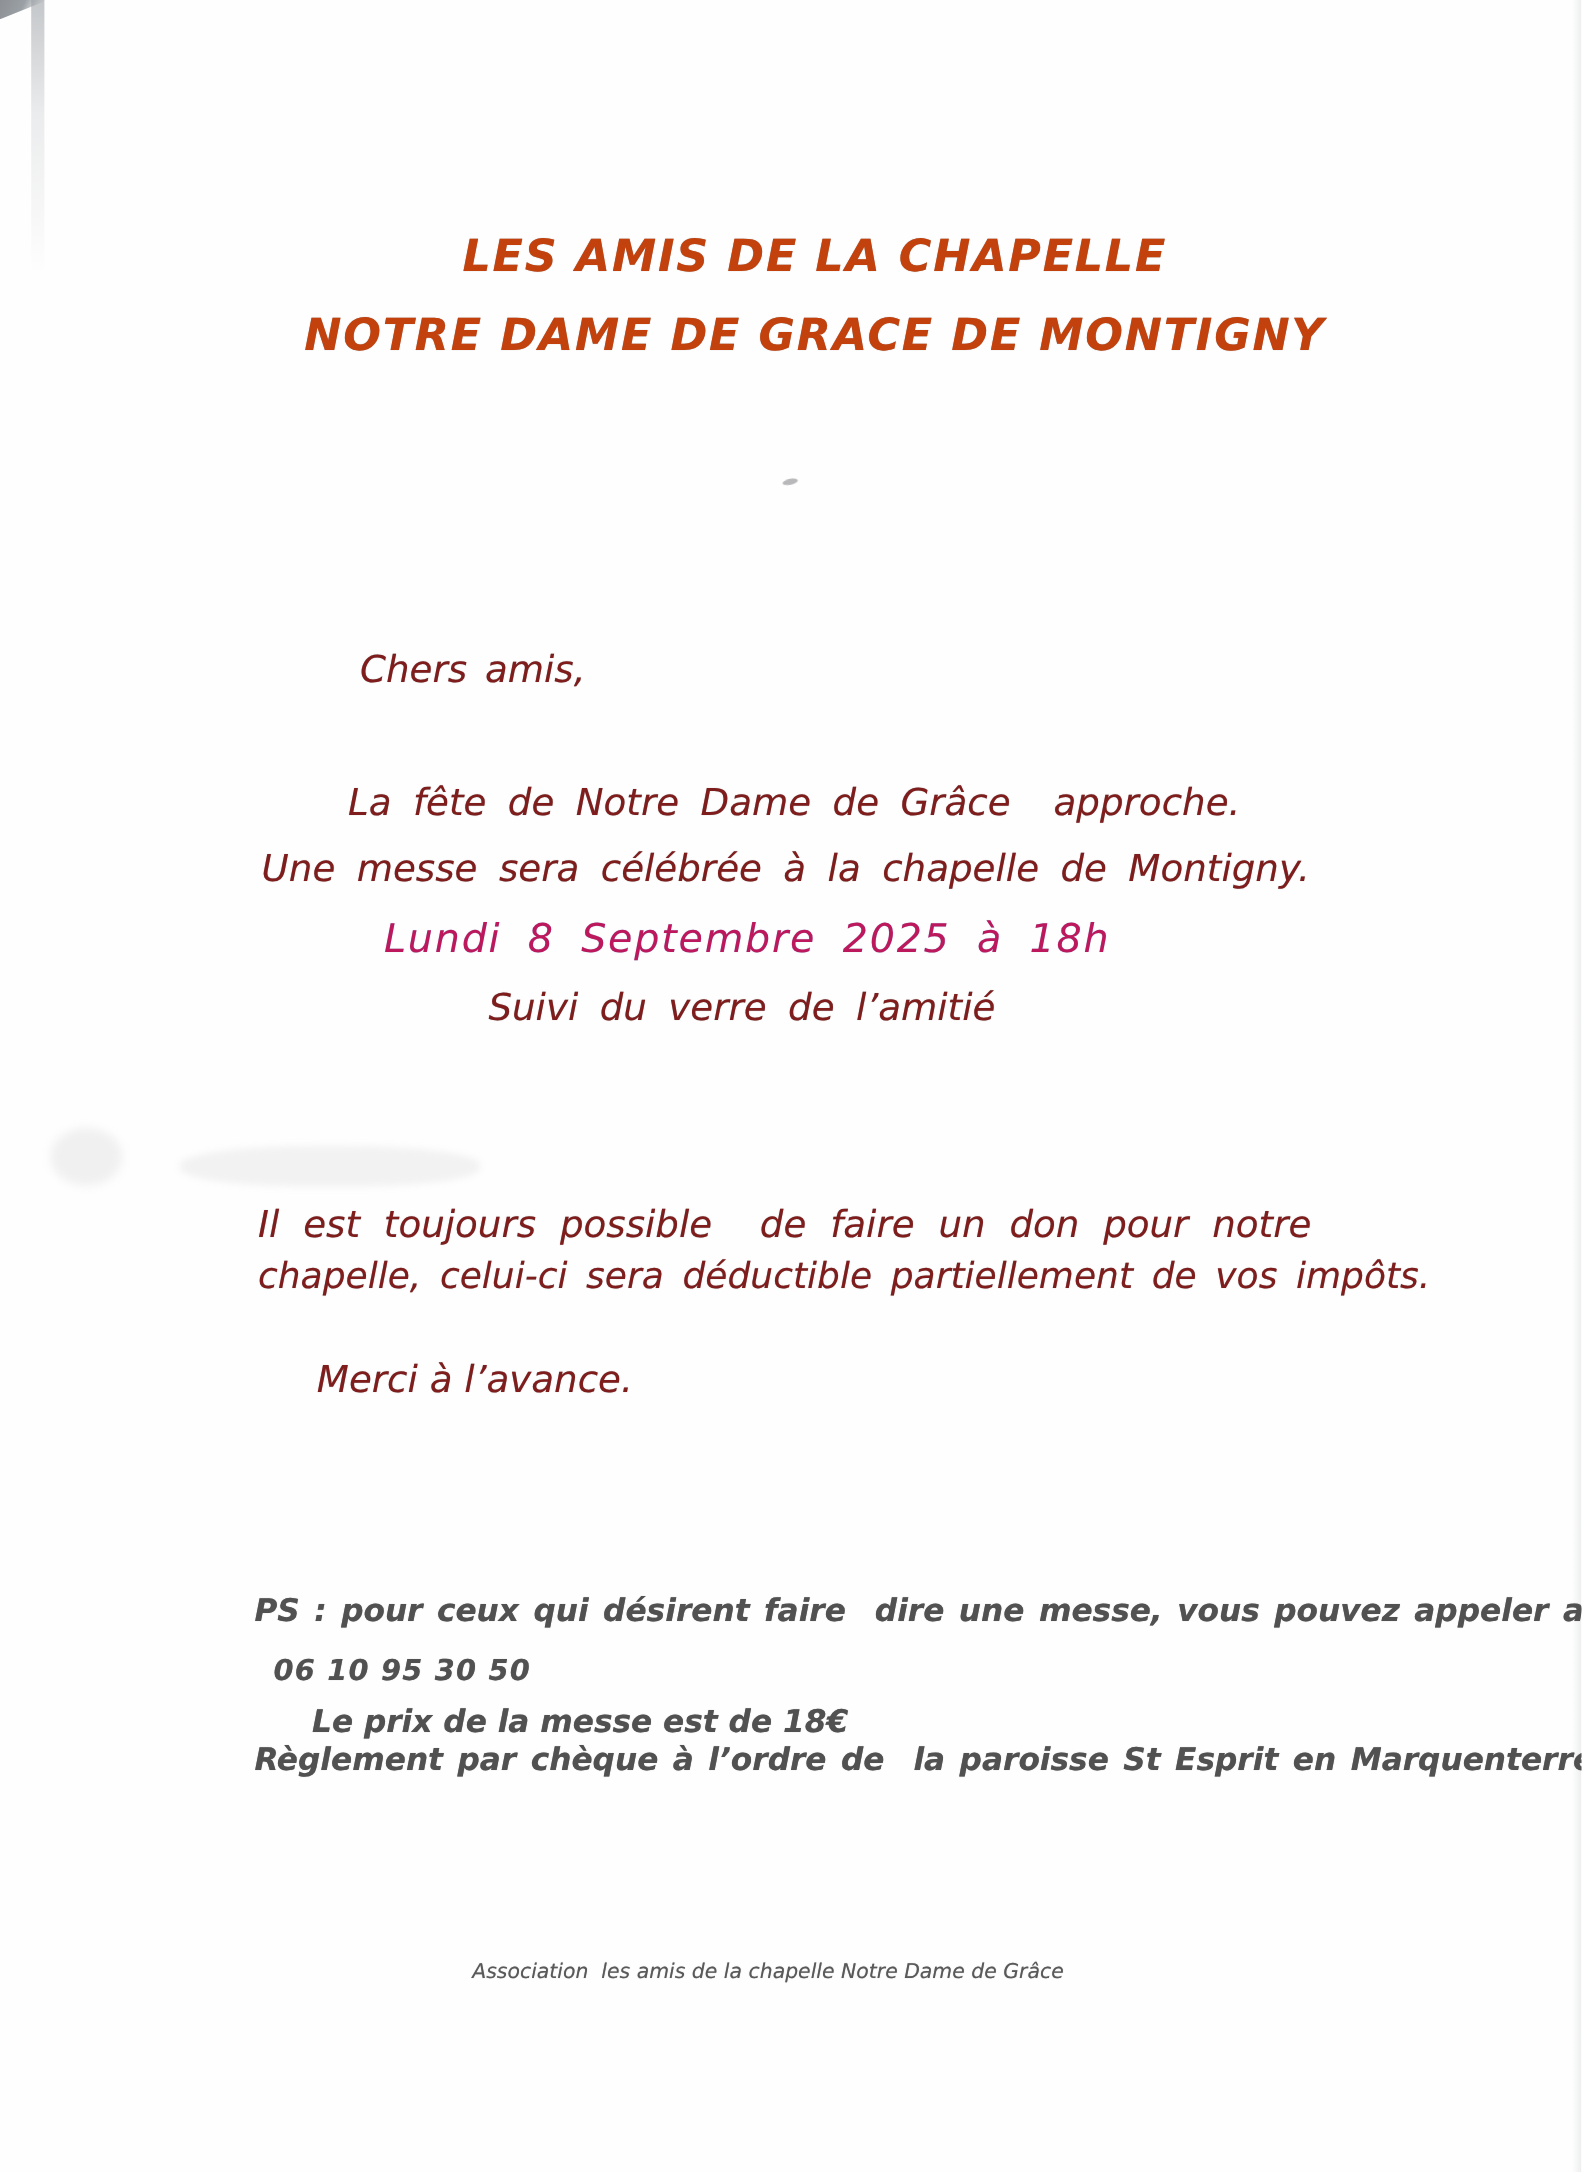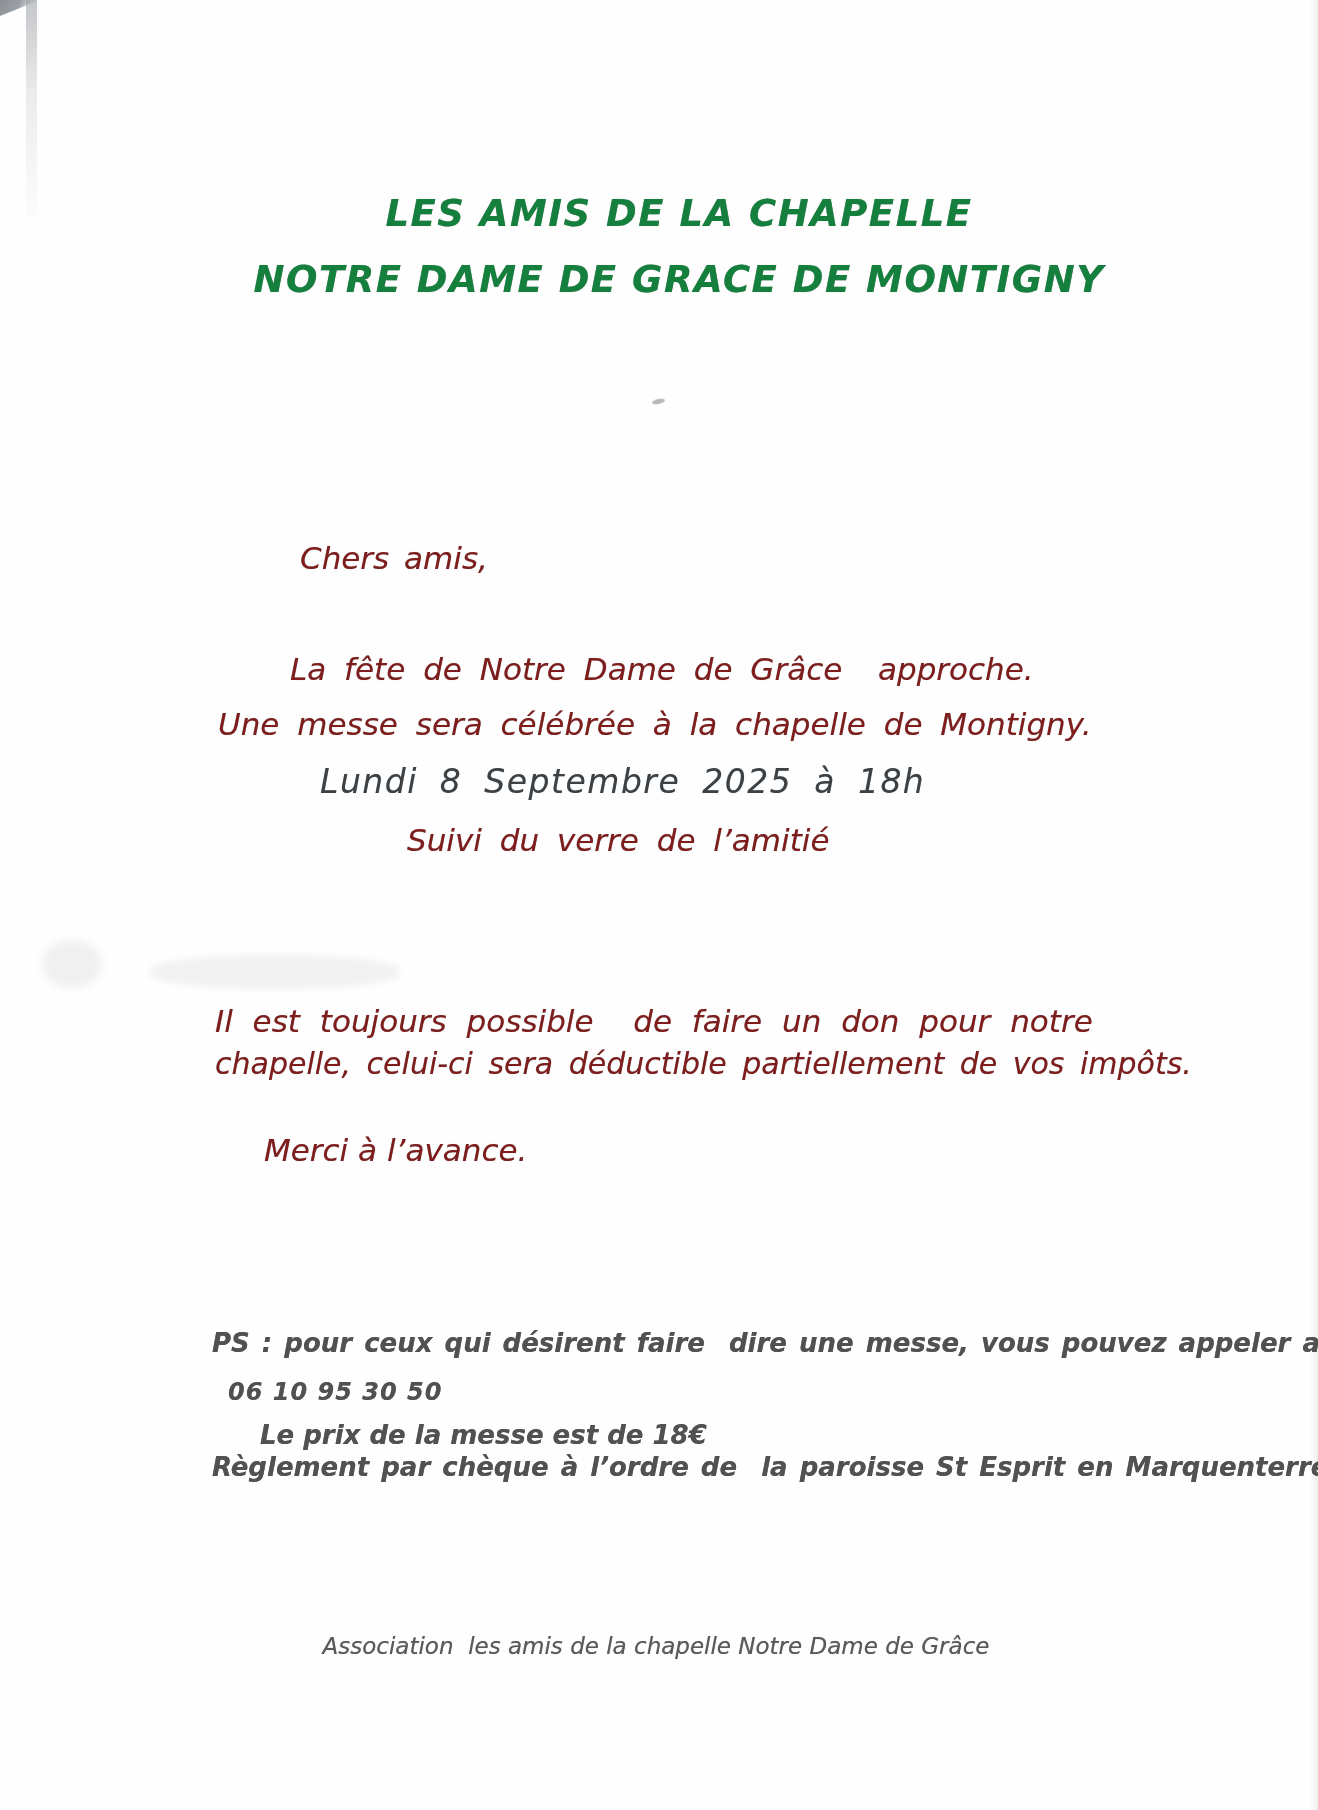--- a/index.html
+++ b/index.html
@@ -68,57 +68,56 @@
     color: #7f1d1d;
     text-shadow: 0 0 0.7px rgba(95,95,95,0.65);
   }
   .title-line {
     left: 40px;
     width: 1278px;
     text-align: center;
     font-size: 37px;
     font-weight: 700;
     letter-spacing: 1.5px;
-    color: #15803d;
+    color: #c2410c;
   }
   .title-1 { top: 192px; }
   .title-2 { top: 258px; }
 
   .salutation { left: 300px; top: 540px; font-size: 31px; word-spacing: 5px; }
 
   .announce-1 { left: 290px; top: 651px; font-size: 31px; word-spacing: 8px; }
   .announce-2 { left: 218px; top: 706px; font-size: 31px; word-spacing: 8px; }
 
   .event-date {
     left: 320px; top: 762px;
     font-size: 33px;
     letter-spacing: 1.5px;
     word-spacing: 10px;
-    color: #404040;
+    color: #be185d;
     text-shadow: 0 0 0.7px rgba(74,154,216,0.6);
   }
   .event-followup { left: 407px; top: 822px; font-size: 31px; word-spacing: 8px; }
 
   .donation-1 { left: 215px; top: 1003px; font-size: 31px; word-spacing: 10px; }
   .donation-2 { left: 215px; top: 1046px; font-size: 30px; word-spacing: 6px; }
   .thanks     { left: 264px; top: 1100px; font-size: 31px; margin-top: 32px; }
 
   .ps-text { color: #515151; font-weight: 600; text-shadow: 0 0 0.6px rgba(81,81,81,0.7); }
   .ps-line  { left: 212px; top: 1328px; font-size: 26px; word-spacing: 3px; }
   .ps-phone { left: 228px; top: 1378px; font-size: 24px; letter-spacing: 1px; }
   .price    { left: 260px; top: 1420px; font-size: 26px; }
   .payment  { left: 212px; top: 1452px; font-size: 26px; word-spacing: 3px; }
 
   .footer-line {
     left: 0;
     width: 1280px;
     text-align: center;
-    font-size: 23px;
+    font-size: 17px;
     color: #595959;
-    margin-left: 16px;
   }
   .footer-1 { top: 1633px; }
   .footer-2 { top: 1666px; letter-spacing: 0.5px; }
 </style>
 </head>
 <body>
 
 <div class="page">
 
   <div class="corner-mark"></div>

